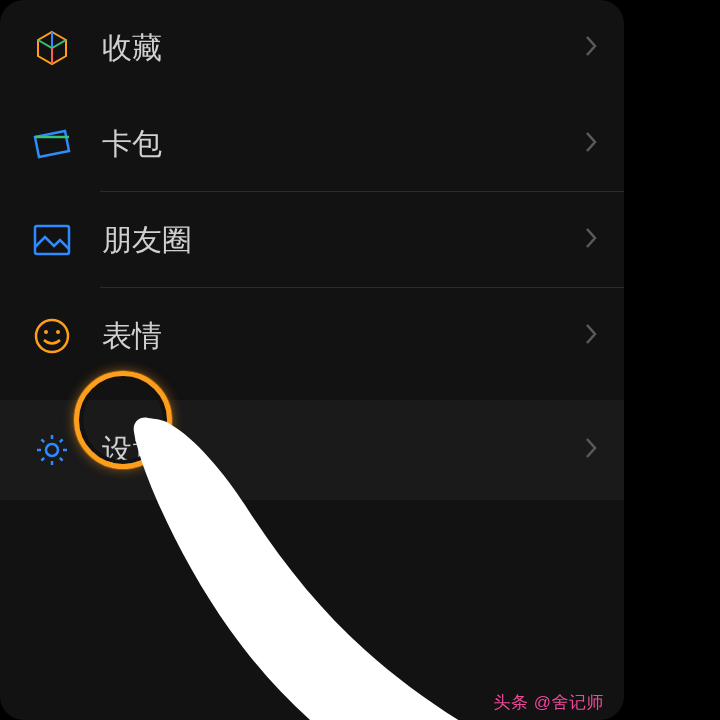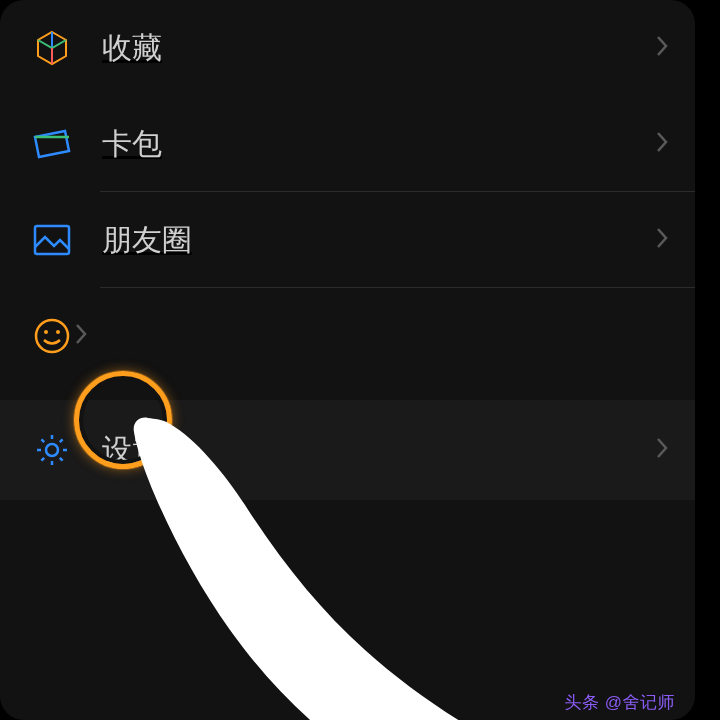--- a/index.html
+++ b/index.html
@@ -5,27 +5,26 @@
     * { margin: 0; padding: 0; box-sizing: border-box; }
     body {
       width: 720px;
       height: 720px;
       background: #000;
       font-family: -apple-system, "PingFang SC", "Microsoft YaHei", sans-serif;
       position: relative;
       overflow: hidden;
     }
     .panel {
-      width: 695px;
+      width: 624px;
       height: 720px;
       background: #121212;
       border-radius: 24px;
       position: relative;
       overflow: hidden;
-      text-decoration: underline;
     }
     .list { display: flex; flex-direction: column; }
     .row {
       display: flex;
       align-items: center;
       height: 96px;
       padding-left: 30px;
       padding-right: 26px;
       position: relative;
       cursor: pointer;
@@ -81,21 +80,21 @@
       width: 420px;
       height: 420px;
       z-index: 6;
       pointer-events: none;
     }
     .watermark {
       position: absolute;
       bottom: 6px;
       right: 20px;
       font-size: 17px;
-      color: #8b5cf6;
+      color: #ec4899;
       z-index: 10;
       letter-spacing: .5px;
     }
   </style>
 </head>
 <body>
 
 <div class="panel">
   <div class="list">
 
@@ -150,20 +149,21 @@
 
     <div class="row">
       <span class="icon-box">
         <svg width="40" height="40" viewBox="0 0 40 40" fill="none" stroke="#ff9d1c" stroke-width="2.5">
           <circle cx="20" cy="20" r="16"></circle>
           <circle cx="14" cy="16" r="2" fill="#ff9d1c" stroke="none"></circle>
           <circle cx="26" cy="16" r="2" fill="#ff9d1c" stroke="none"></circle>
           <path d="M12 24 Q20 31 28 24"></path>
         </svg>
       </span>
+      <span class="label">表情</span>
       <span class="chevron">
         <svg width="14" height="24" viewBox="0 0 14 24" fill="none" stroke="#5a5a5a" stroke-width="2.5">
             <path d="M3 3 L11 12 L3 21"></path>
           </svg>
       </span>
     </div>
 
     <div class="row settings-row">
       <span class="icon-box">
         <svg width="40" height="40" viewBox="0 0 40 40" fill="none" stroke="#2e8bff" stroke-width="2.5">

